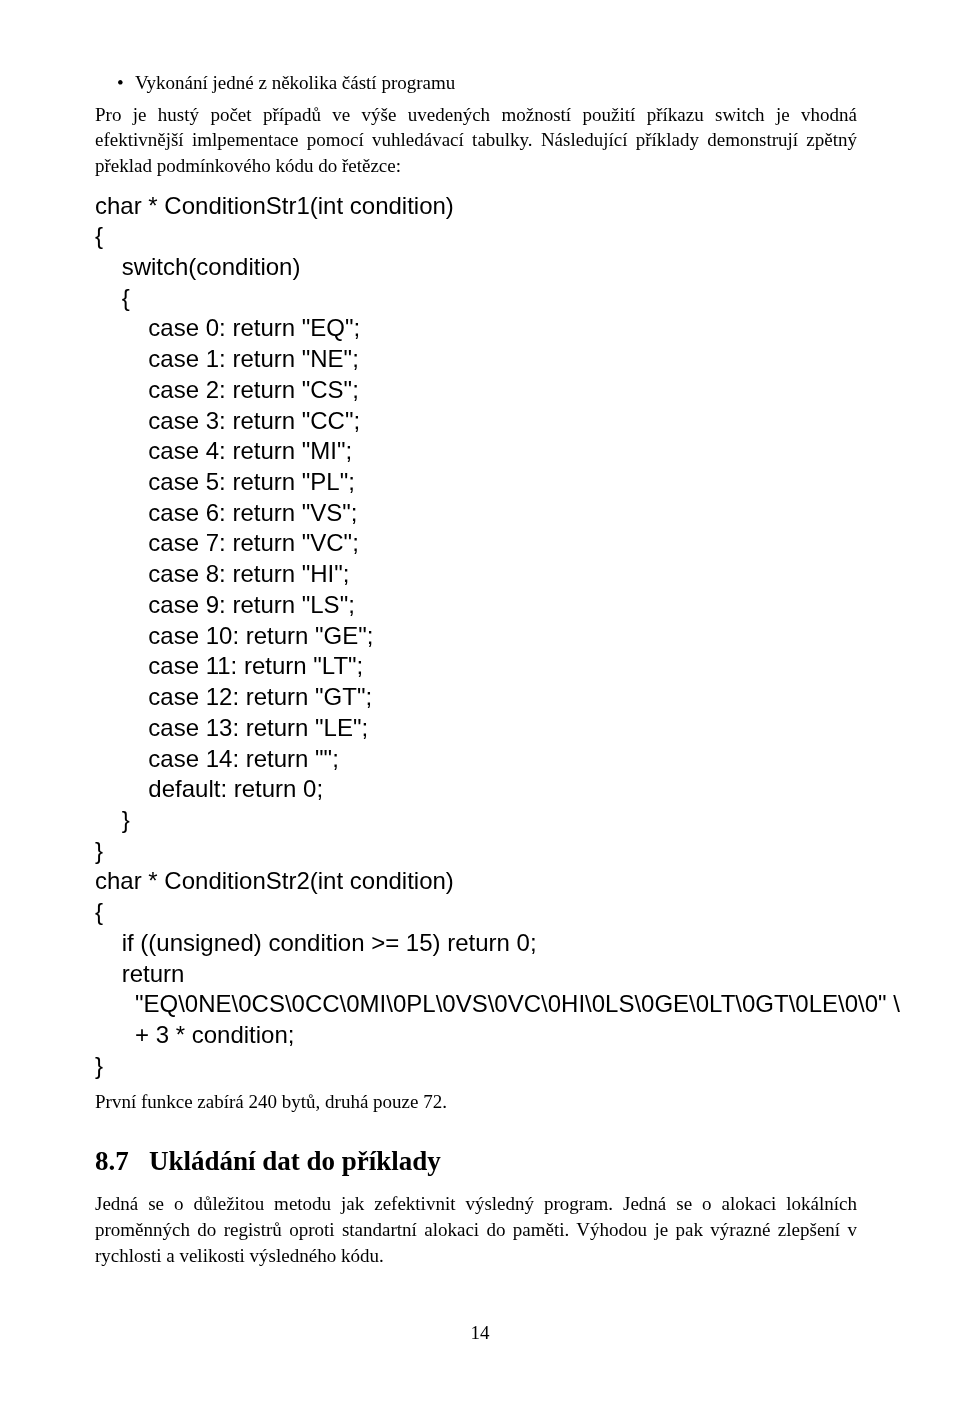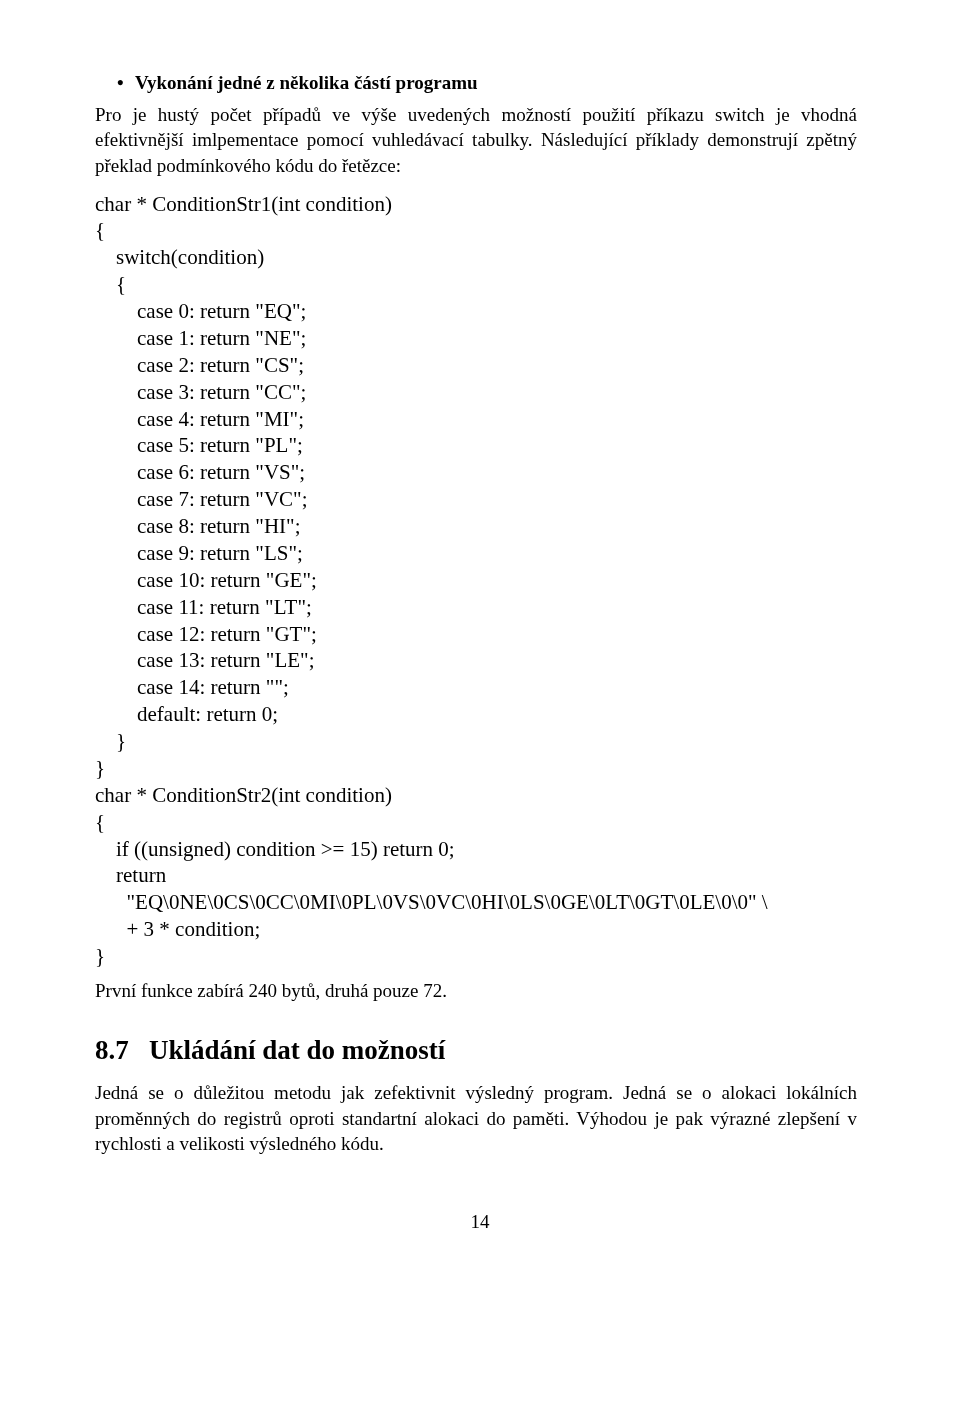--- a/index.html
+++ b/index.html
@@ -10,33 +10,32 @@
     background: #fff;
     margin: 0;
     padding: 70px 95px 60px 95px;
     width: 960px;
     box-sizing: border-box;
   }
   ul.bullet {
     list-style: none;
     margin: 0 0 6px 0;
     padding: 0 0 0 40px;
-    font-weight: bold;
   }
   ul.bullet li::before {
     content: "•";
     display: inline-block;
     width: 18px;
     margin-left: -18px;
   }
   p { margin: 6px 8px 12px 0; }
   .noindent { text-indent: 0; }
   pre {
-    font-family: Liberation Serif, serif;
-    font-size: 21px;
+    font-family: Liberation Sans, sans-serif;
+    font-size: 24px;
     line-height: 1.28;
     white-space: pre;
     margin: 6px 0 8px 0;
   }
   h2 {
     font-family: "Times New Roman", Times, serif;
     font-weight: bold;
     font-size: 27px;
     margin: 28px 0 12px 0;
   }
@@ -82,18 +81,18 @@
 {
     if ((unsigned) condition &gt;= 15) return 0;
     return
       "EQ\0NE\0CS\0CC\0MI\0PL\0VS\0VC\0HI\0LS\0GE\0LT\0GT\0LE\0\0" \
       + 3 * condition;
 }</pre>
 
 <p class="noindent">První funkce zabírá 240 bytů, druhá pouze 72.</p>
 
 <h2>
-  <span>8.7</span>&nbsp;&nbsp;&nbsp;<span>Ukládání dat do možností</span>
+  <span>8.7</span>&nbsp;&nbsp;&nbsp;<span>Ukládání dat do příklady</span>
 </h2>
 
 <p class="noindent justify">Jedná se o důležitou metodu jak zefektivnit výsledný program. Jedná se o alokaci lokálních proměnných do registrů oproti standartní alokaci do paměti. Výhodou je pak výrazné zlepšení v rychlosti a velikosti výsledného kódu.</p>
 
 <div class="pagenum">14</div>
 
 </body></html>

